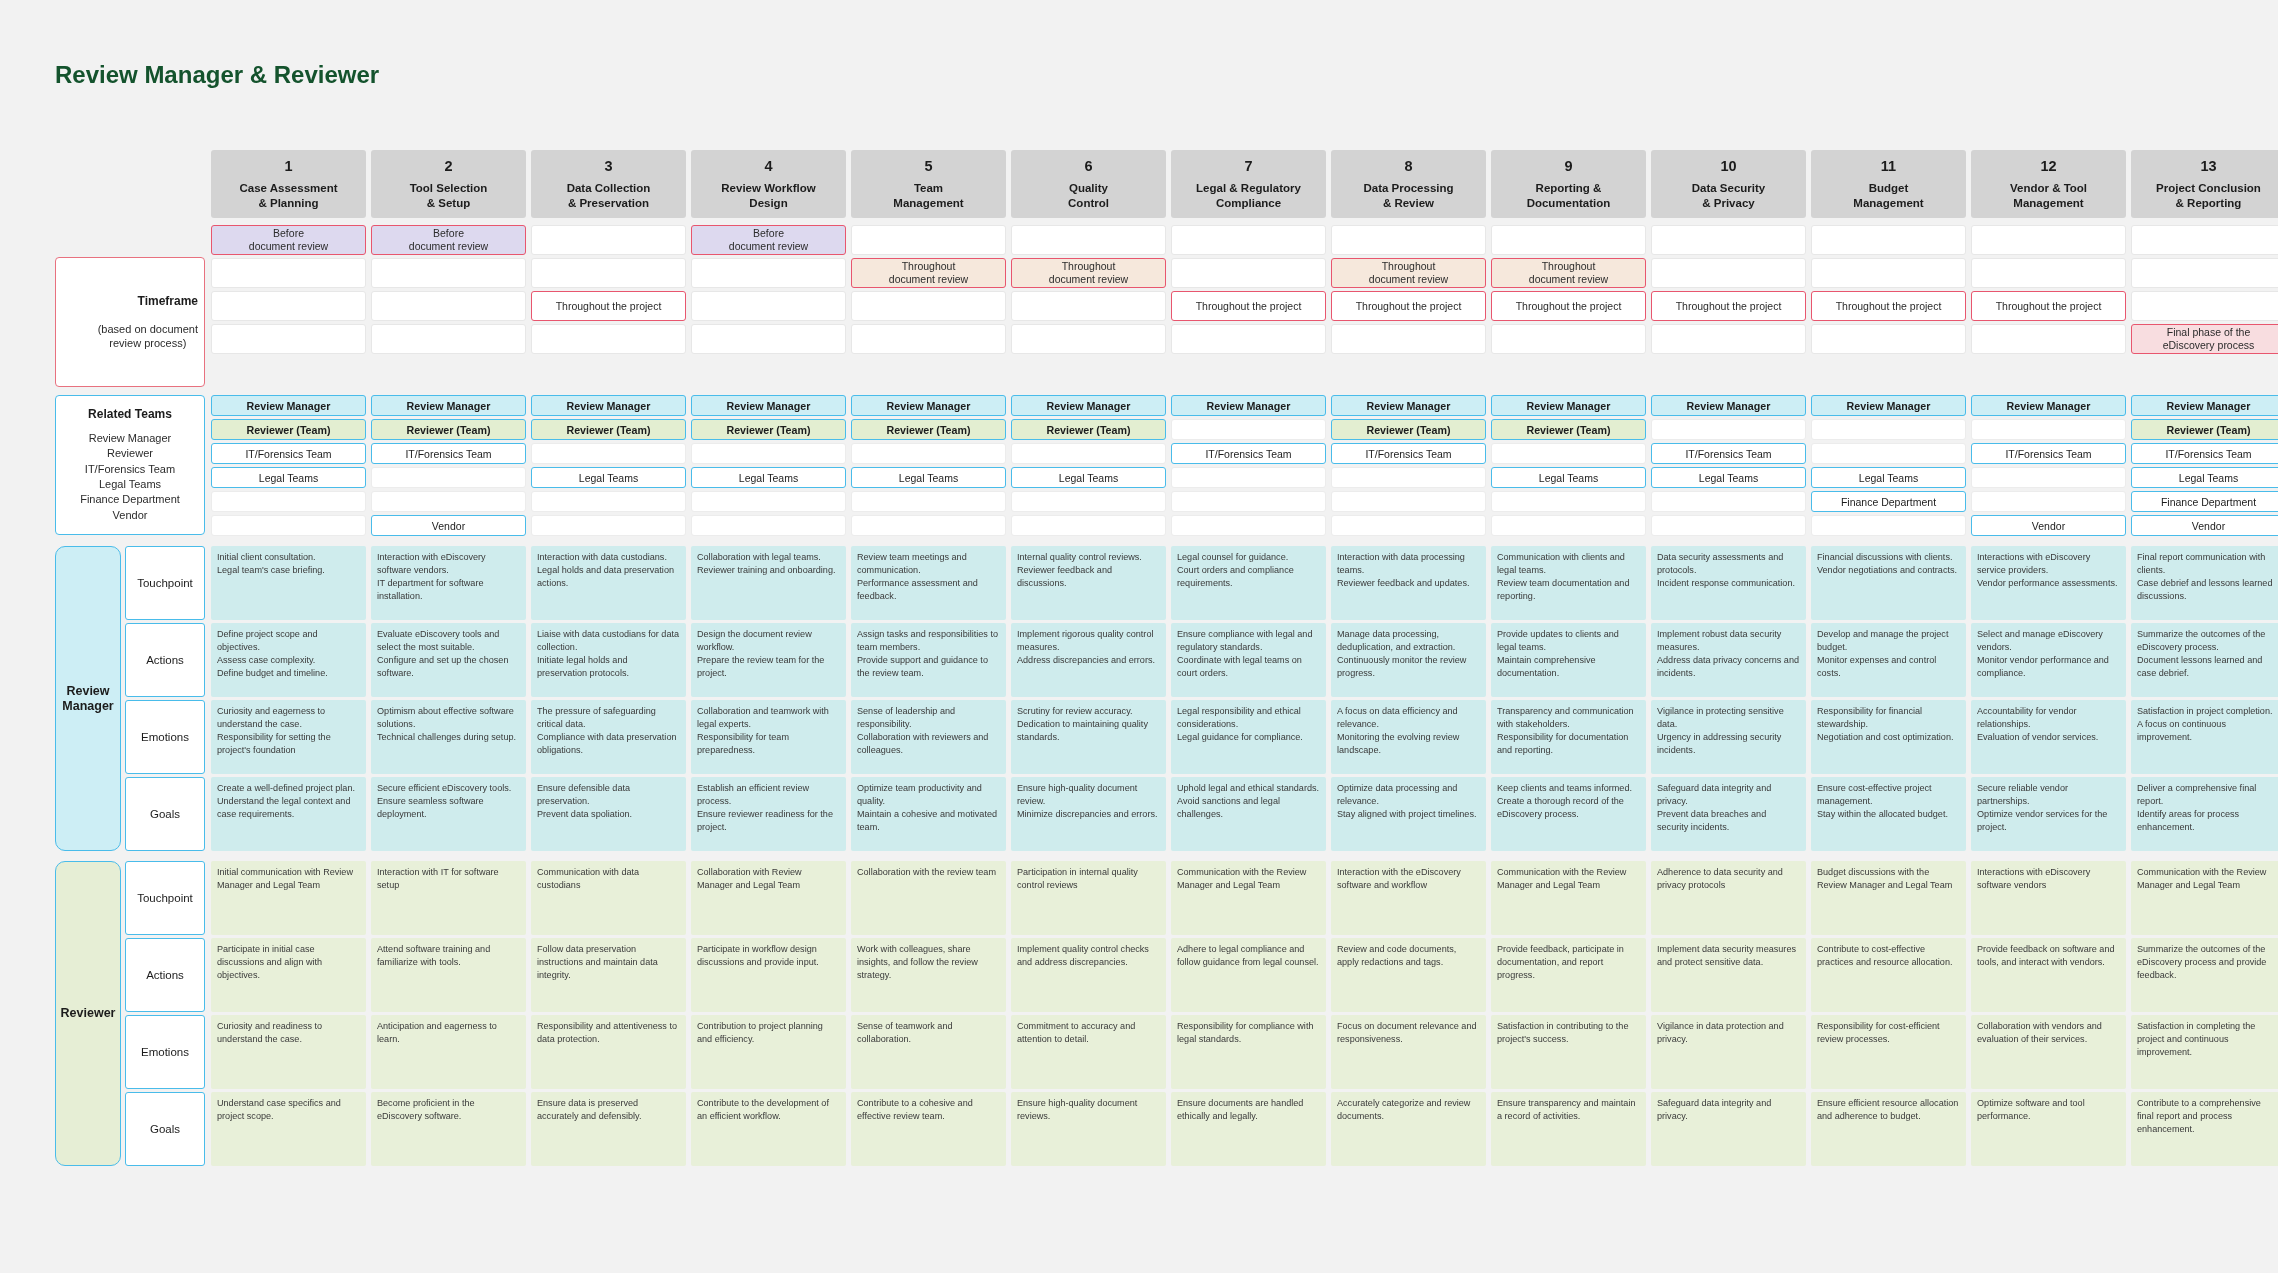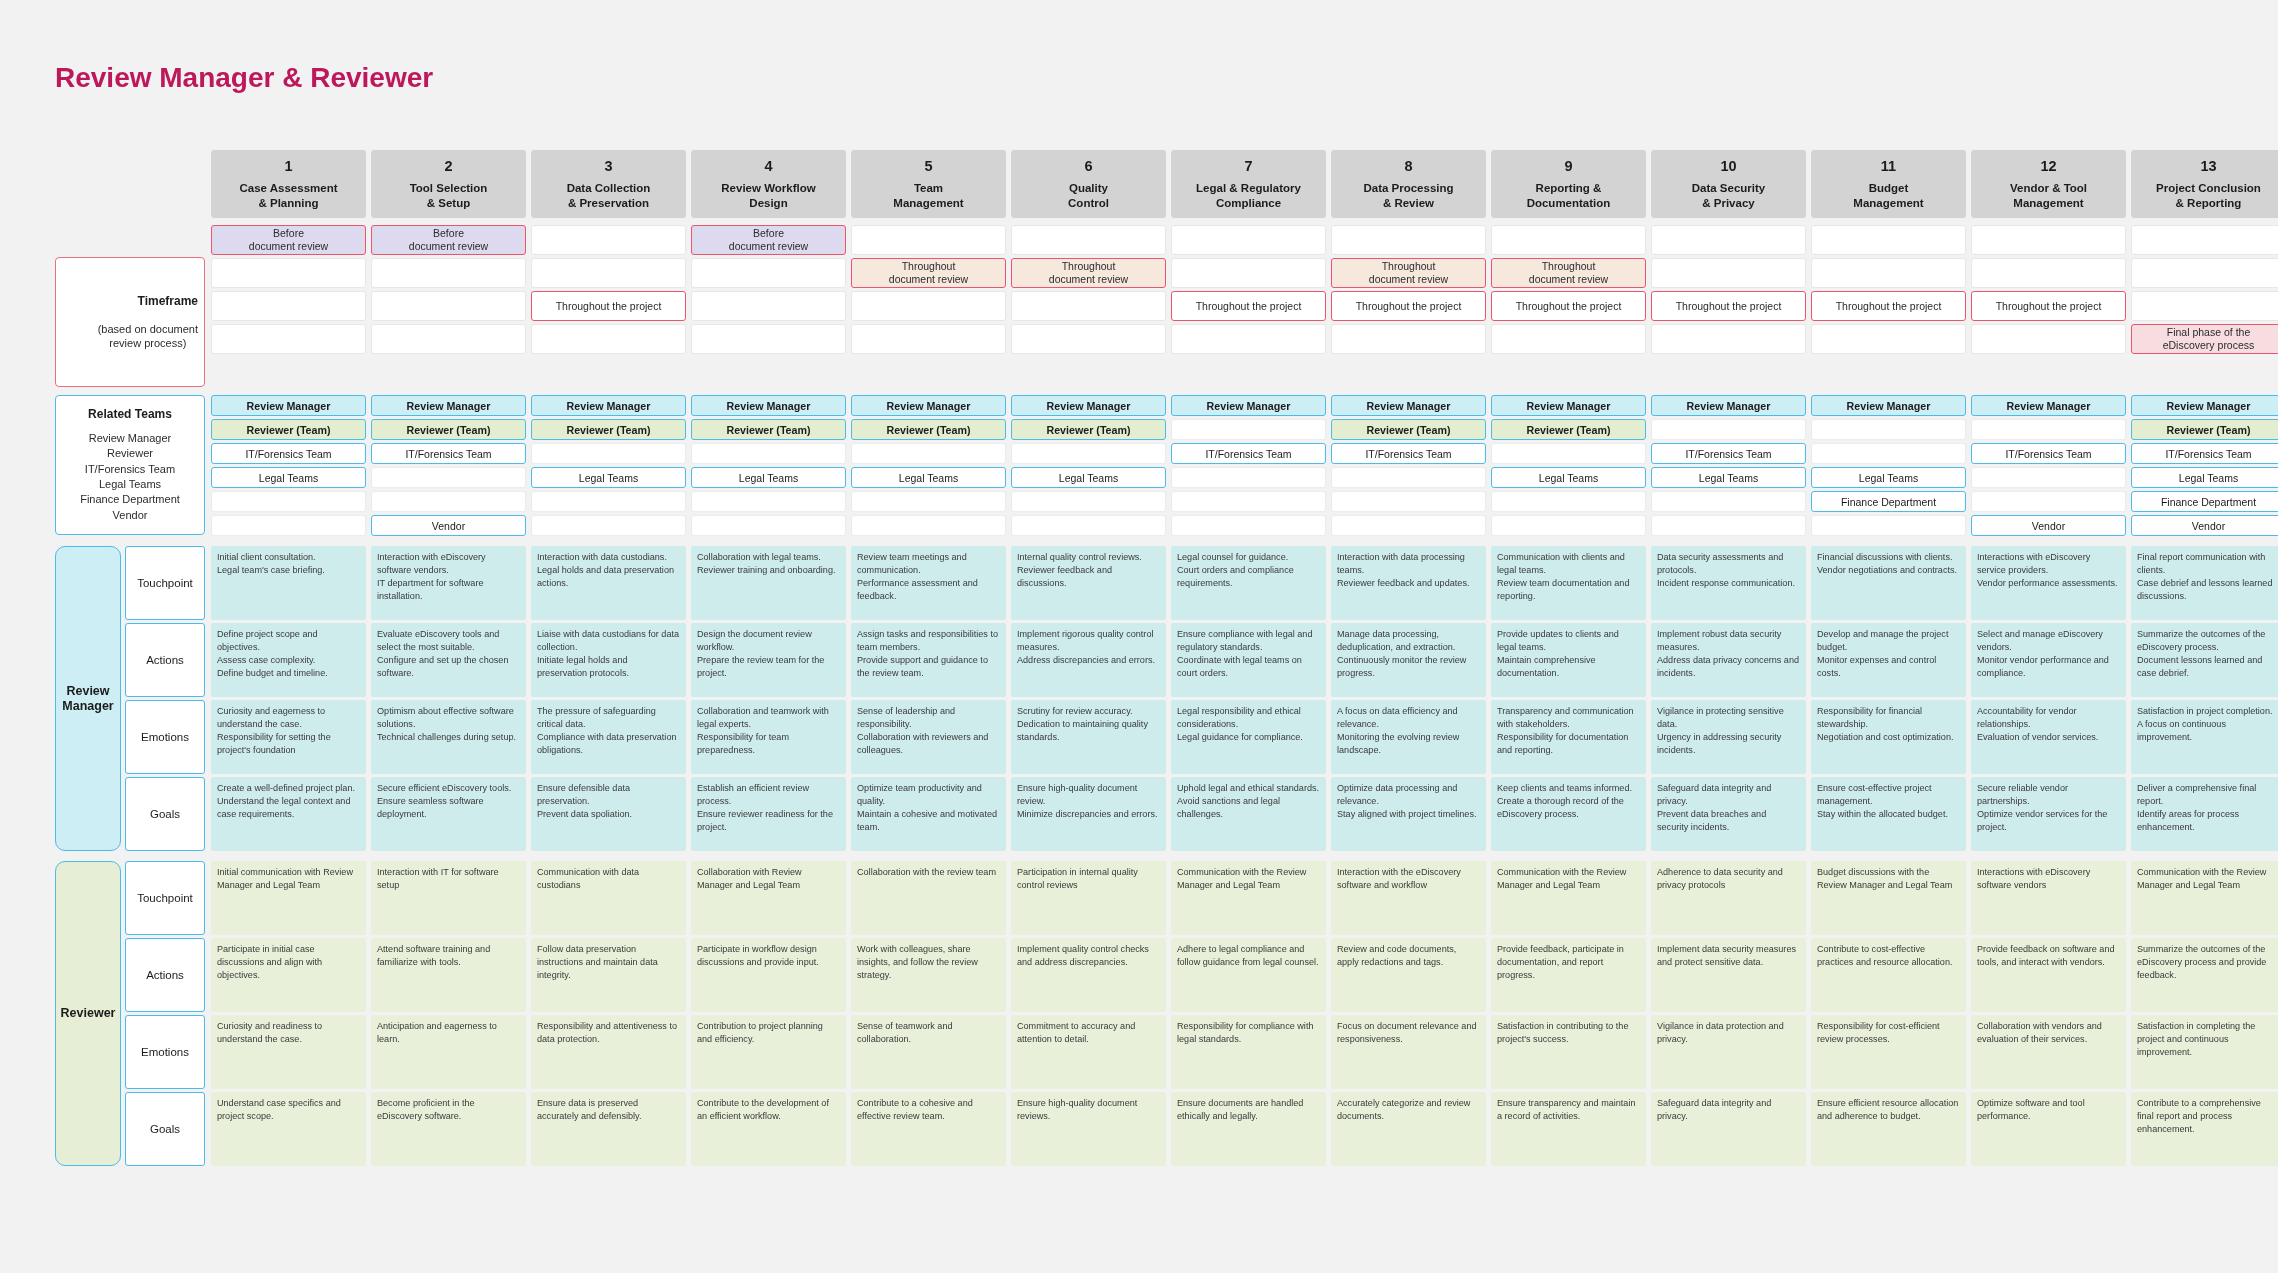--- a/index.html
+++ b/index.html
@@ -16,21 +16,21 @@
     overflow: hidden;
   }
 
   
   .title-block { position: absolute; left: 55px; top: 58px; }
   .title-main {
     font-size: 25px; font-weight: bold; color: #1a7bb5;
     letter-spacing: .1px; line-height: 1.15;
   }
   .title-sub {
-    font-size: 28px; font-weight: bold; color: #be185d;
+    font-size: 24px; font-weight: bold; color: #14532d;
     line-height: 1.2; margin-top: 3px;
   }
 
   
   .grid { position: absolute; left: 55px; top: 150px; }
   .row { display: flex; align-items: stretch; }
   .lbl-col { width: 150px; flex: 0 0 150px; margin-right: 6px; }
   .cols { display: flex; }
   .col { width: 155px; flex: 0 0 155px; margin-right: 5px; }
   .col:last-child { margin-right: 0; }

